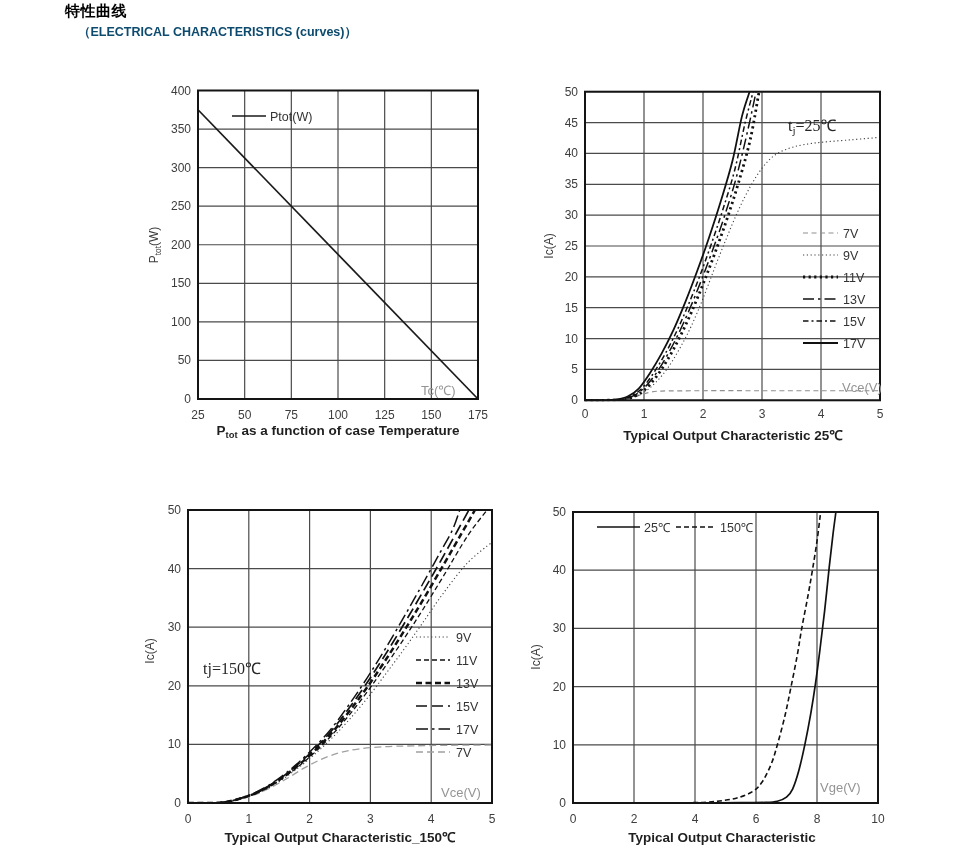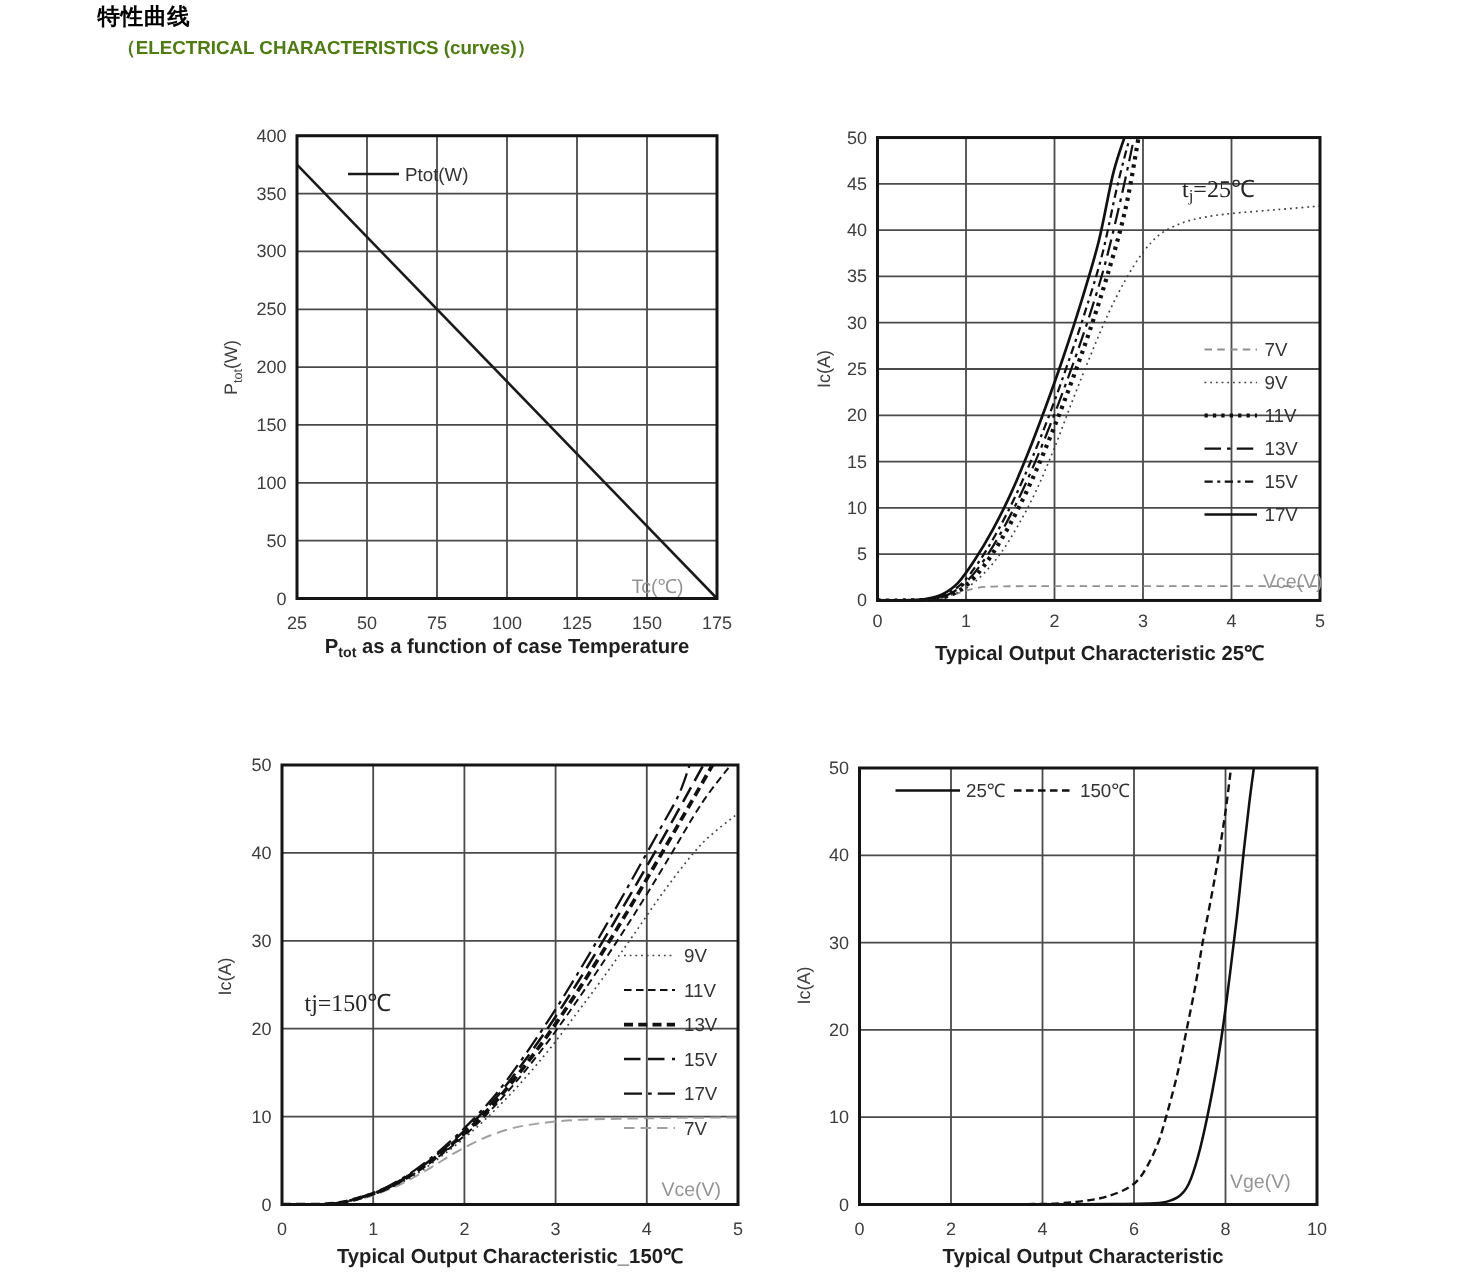--- a/index.html
+++ b/index.html
@@ -1,20 +1,20 @@
 <!DOCTYPE html>
 <html><head>
 <meta charset="utf-8">
 <style>
   html,body{margin:0;padding:0;background:#ffffff;}
   #page{position:relative;width:891px;height:852px;background:#fff;overflow:hidden;
         font-family:"Liberation Sans",sans-serif;}
   #header{position:absolute;left:65px;top:2px;z-index:2;}
   #page-title{margin:0;font-size:15px;font-weight:bold;color:#000;letter-spacing:.5px;}
-  #page-subtitle{margin:3px 0 0 13px;font-size:12.5px;font-weight:bold;color:#4d7c0f;}
+  #page-subtitle{margin:3px 0 0 13px;font-size:12.5px;font-weight:bold;color:#0c4a6e;}
   #charts{position:absolute;left:0;top:0;}
   svg text{font-family:"Liberation Sans",sans-serif;}
   svg text.serif{font-family:"Liberation Serif",serif;}
 </style>
 </head>
 <body>
 
 <div id="page">
   <div id="header">
     <h1 id="page-title">特性曲线</h1>

